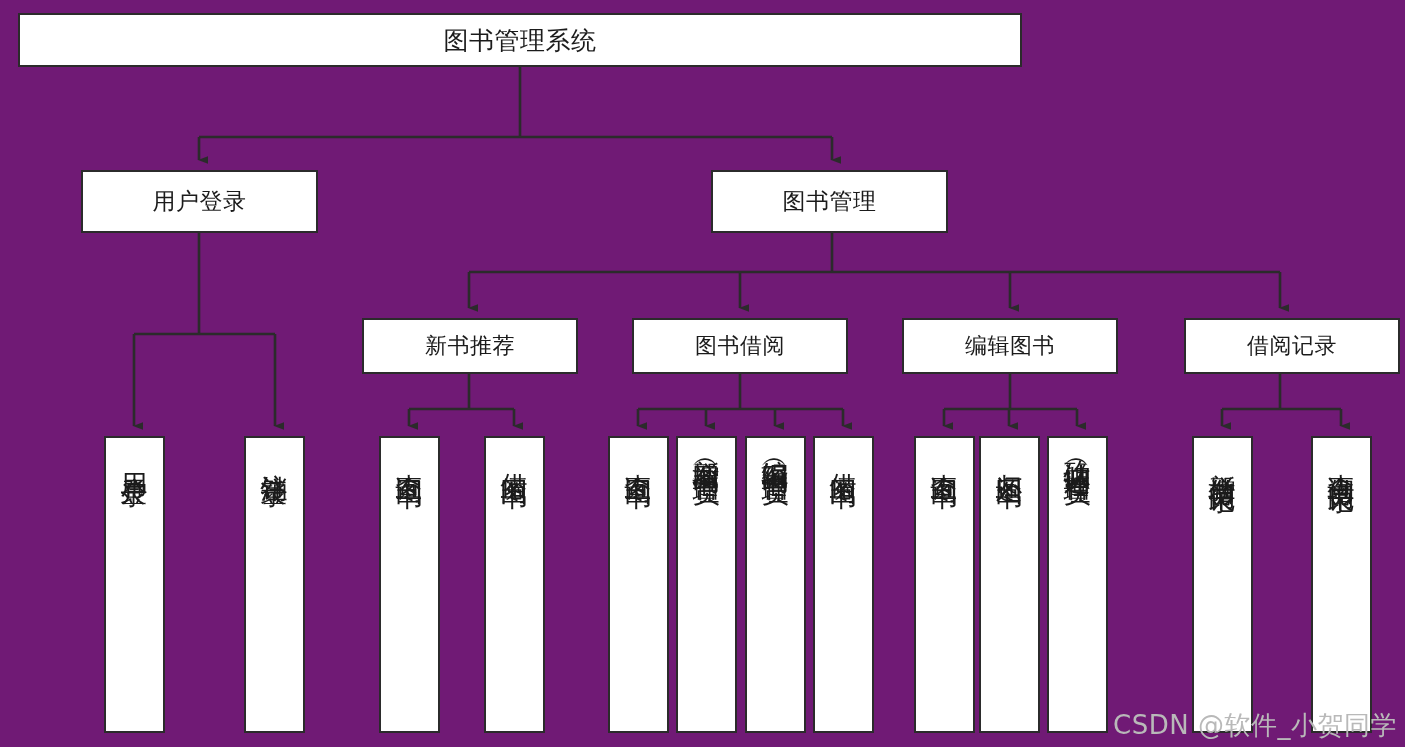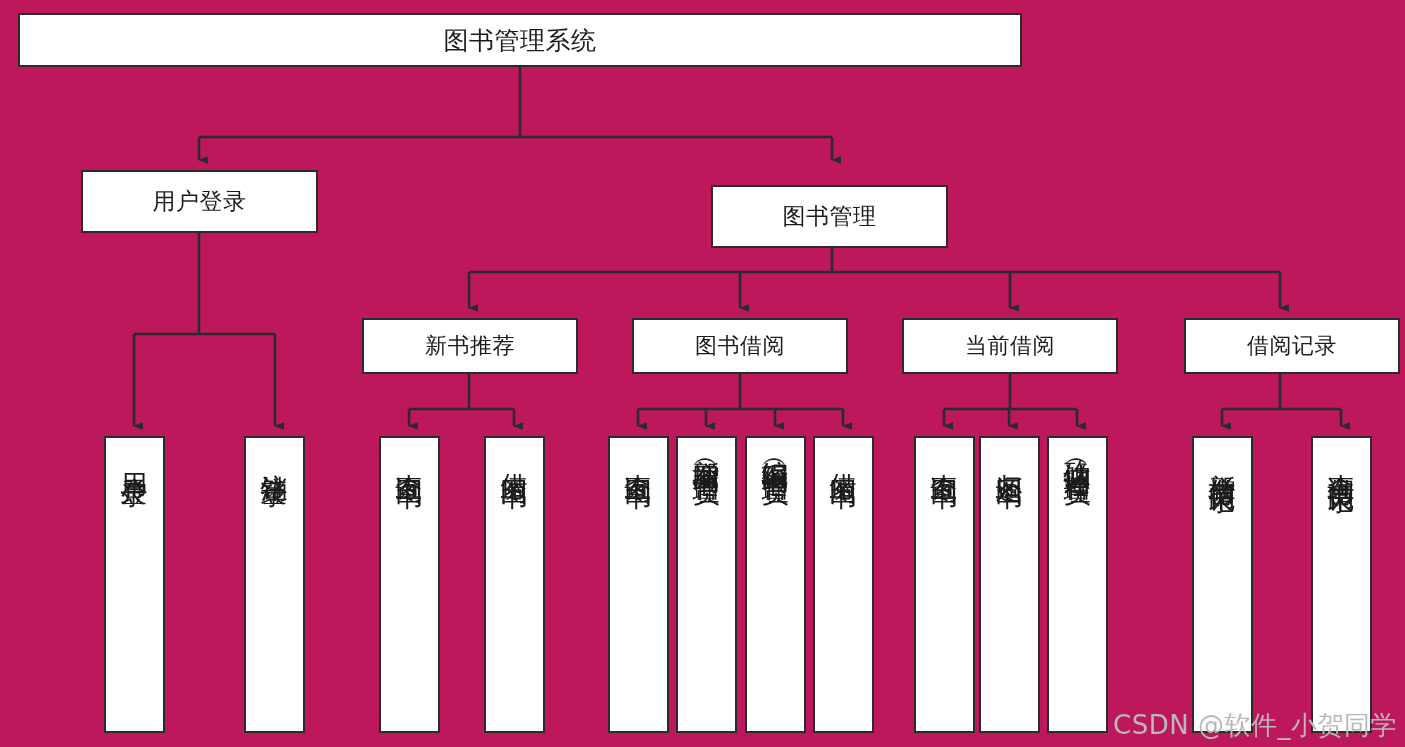--- a/index.html
+++ b/index.html
@@ -1,17 +1,17 @@
 <!DOCTYPE html>
 <html><head>
 <meta charset="utf-8">
 <style>
   html,body{margin:0;padding:0;background:#ffffff;}
   body{width:1405px;height:747px;font-family:"DejaVu Sans","Liberation Sans",sans-serif;}
-  #stage{position:relative;width:1405px;height:747px;overflow:hidden;background:#be185d;}
+  #stage{position:relative;width:1405px;height:747px;overflow:hidden;background:#701a75;}
   svg.links{position:absolute;left:0;top:0;width:1405px;height:747px;}
   .node{
     position:absolute;
     box-sizing:border-box;
     border:2.5px solid #2b2b2b;
     background:#ffffff;
     display:flex;
     align-items:center;
     justify-content:center;
     color:#1b1b1b;
@@ -104,32 +104,32 @@
     </g>
   </svg>
 
   <div class="node lvl0" style="left:18px;top:13px;width:1004px;height:54px;">
     <span class="lbl">图书管理系统</span>
   </div>
 
   <div class="node lvl1" style="left:81px;top:170px;width:237px;height:63px;">
     <span class="lbl">用户登录</span>
   </div>
-  <div class="node lvl1" style="left:711px;top:185px;width:237px;height:63px;">
+  <div class="node lvl1" style="left:711px;top:170px;width:237px;height:63px;">
     <span class="lbl">图书管理</span>
   </div>
 
   <div class="node lvl2" style="left:362px;top:318px;width:216px;height:56px;">
     <span class="lbl">新书推荐</span>
   </div>
   <div class="node lvl2" style="left:632px;top:318px;width:216px;height:56px;">
     <span class="lbl">图书借阅</span>
   </div>
   <div class="node lvl2" style="left:902px;top:318px;width:216px;height:56px;">
-    <span class="lbl">当前借阅</span>
+    <span class="lbl">编辑图书</span>
   </div>
   <div class="node lvl2" style="left:1172px;top:318px;width:216px;height:56px;margin-left:12px;">
     <span class="lbl">借阅记录</span>
   </div>
 
   <div class="node leaf" style="left:104px;top:436px;width:61px;height:297px;">
     <span class="lbl">用户登录</span>
   </div>
   <div class="node leaf" style="left:244px;top:436px;width:61px;height:297px;">
     <span class="lbl">注销登录</span>

